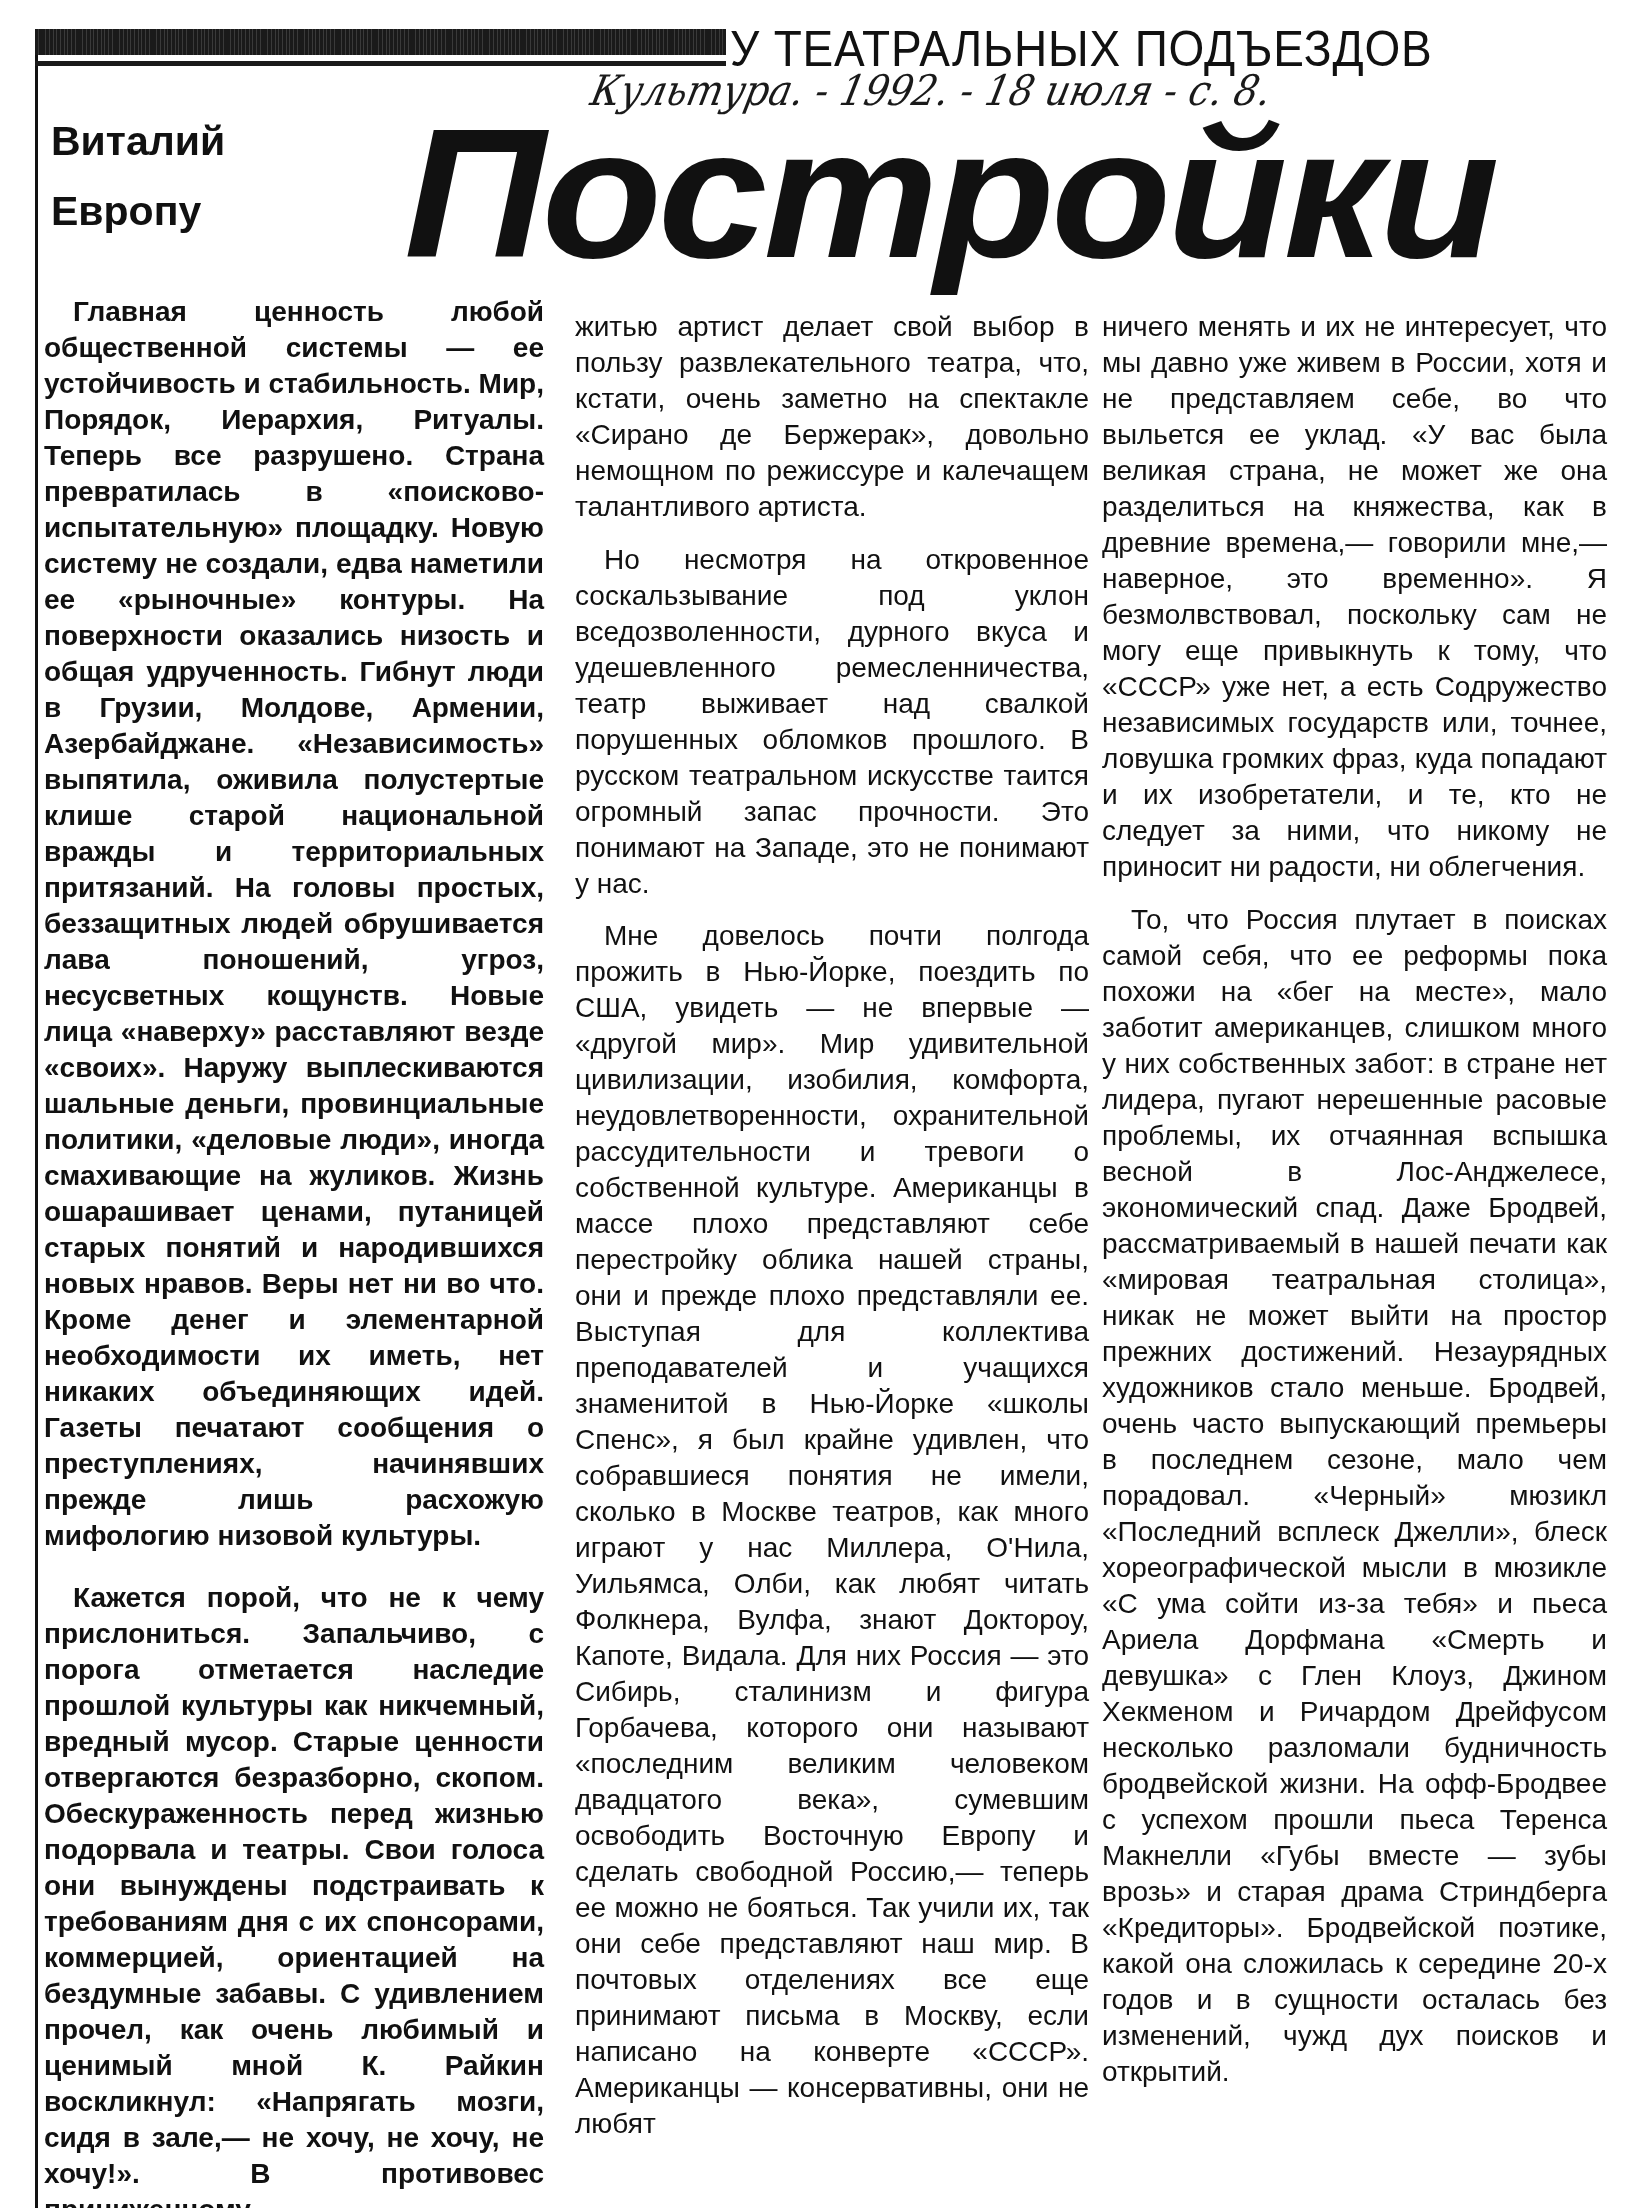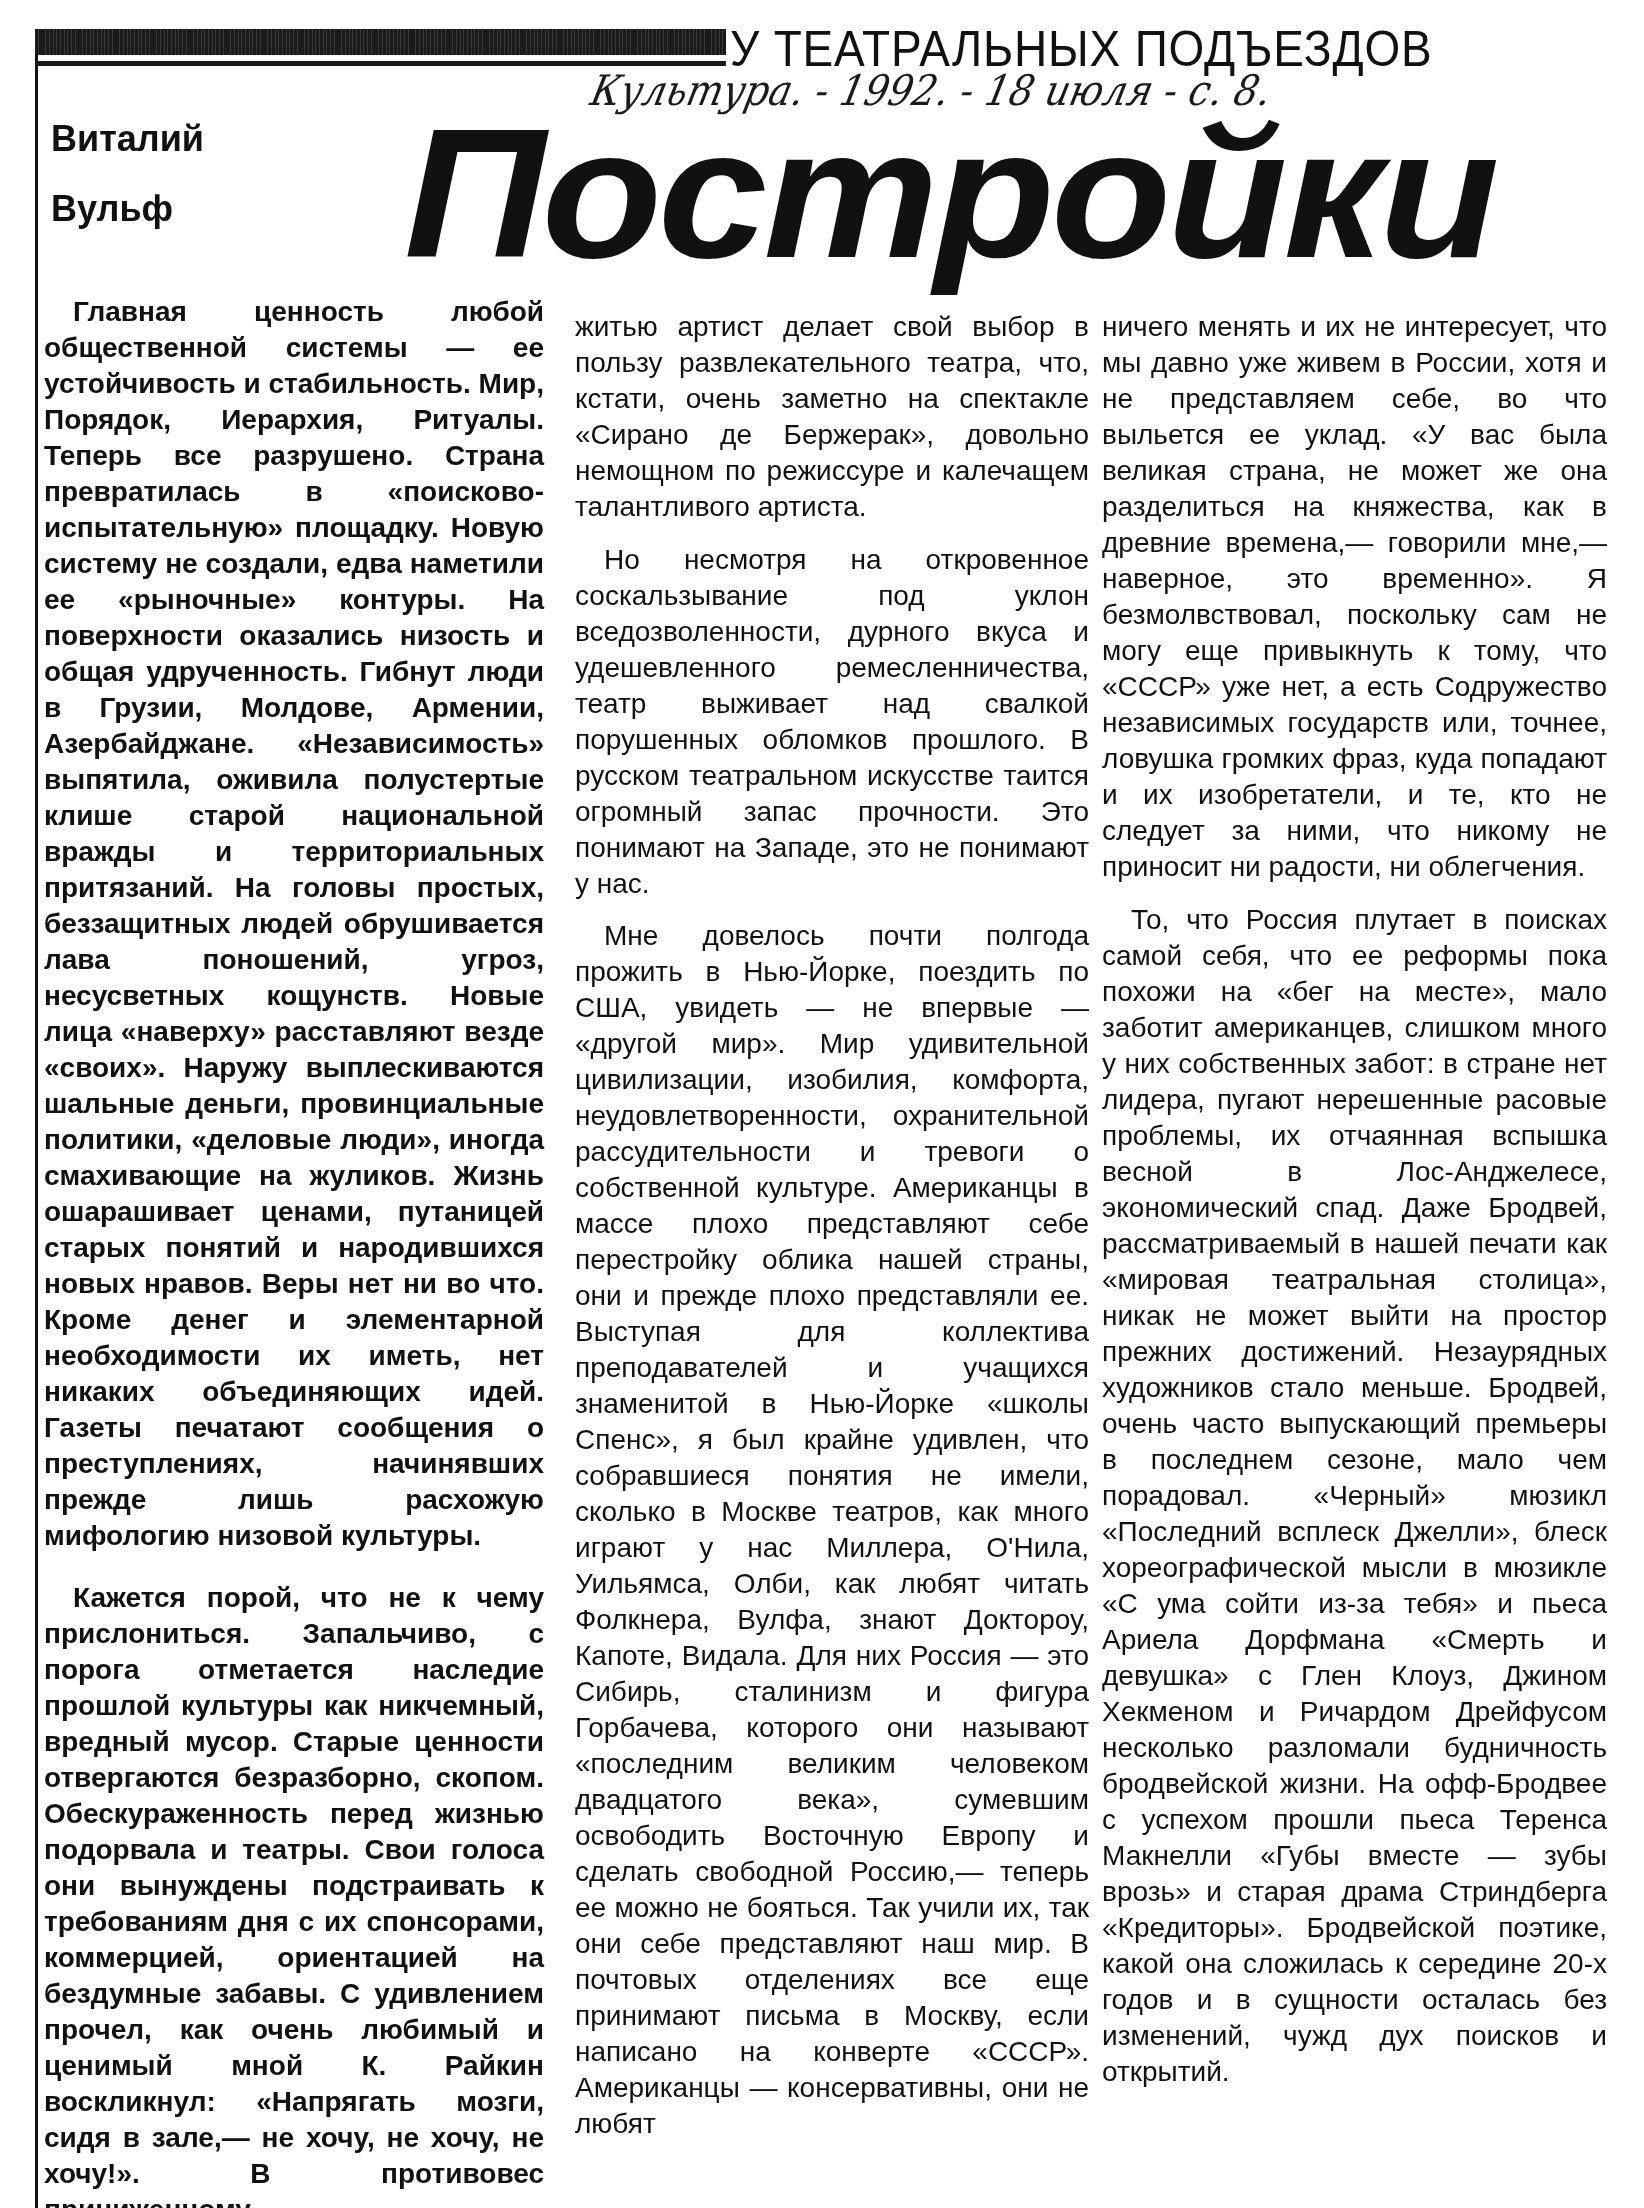--- a/index.html
+++ b/index.html
@@ -14,21 +14,21 @@
   }
   .rubric-bar-under { position: absolute; left: 35px; top: 61px; width: 691px; height: 4.6px; background: #1a1a1a; }
   .rubric {
     position: absolute; left: 730px; top: 20px; font-family: "Liberation Sans", sans-serif;
     font-size: 50px; letter-spacing: 0.9px; color: #111; white-space: nowrap; transform: scaleX(0.92); transform-origin: left top;
   }
   .handwriting {
     position: absolute; left: 597px; top: 66px; font-family: "DejaVu Serif", serif; font-style: italic;
     font-size: 42px; color: #1a1a1a; white-space: nowrap; transform: skewX(-12deg) scaleX(0.9); transform-origin: left top;
   }
-  .author { position: absolute; left: 51px; font-family: "Liberation Sans", sans-serif; font-size: 36px; font-weight: bold; color: #111; }
+  .author { position: absolute; left: 51px; font-family: "Liberation Sans", sans-serif; font-size: 41px; font-weight: bold; color: #111; }
   .author.first { top: 118px; }
   .author.last { top: 188px; }
   .headline {
     position: absolute; left: 404px; top: 101px; font-family: "Liberation Sans", sans-serif; font-weight: bold;
     font-style: italic; font-size: 184px; line-height: 1; color: #111; letter-spacing: -3.7px; white-space: nowrap;
     transform: scaleX(1.07); transform-origin: left top;
   }
   .columns { position: absolute; top: 294px; left: 44px; width: 1561px; }
   .col {
     position: absolute; top: 0; font-family: "Liberation Sans", sans-serif; font-size: 28px; line-height: 36px;
@@ -44,21 +44,21 @@
 </head>
 <body>
 
 <div class="left-rule"></div>
 <div class="rubric-bar"></div>
 <div class="rubric-bar-under"></div>
 <div class="rubric">У ТЕАТРАЛЬНЫХ ПОДЪЕЗДОВ</div>
 <div class="handwriting">Культура. - 1992. - 18 июля - с. 8.</div>
 
 <div class="author first">Виталий</div>
-<div class="author last">Вульф</div>
+<div class="author last">Европу</div>
 
 <div class="headline">Постройки</div>
 
 <div class="columns">
   <div class="col col1">
     <p>Главная ценность любой общественной системы — ее устойчивость и стабильность. Мир, Порядок, Иерархия, Ритуалы. Теперь все разрушено. Страна превратилась в «поисково-испытательную» площадку. Новую систему не создали, едва наметили ее «рыночные» контуры. На поверхности оказались низость и общая удрученность. Гибнут люди в Грузии, Молдове, Армении, Азербайджане. «Независимость» выпятила, оживила полустертые клише старой национальной вражды и территориальных притязаний. На головы простых, беззащитных людей обрушивается лава поношений, угроз, несусветных кощунств. Новые лица «наверху» расставляют везде «своих». Наружу выплескиваются шальные деньги, провинциальные политики, «деловые люди», иногда смахивающие на жуликов. Жизнь ошарашивает ценами, путаницей старых понятий и народившихся новых нравов. Веры нет ни во что. Кроме денег и элементарной необходимости их иметь, нет никаких объединяющих идей. Газеты печатают сообщения о преступлениях, начинявших прежде лишь расхожую мифологию низовой культуры.</p>
     <p class="light">Кажется порой, что не к чему прислониться. Запальчиво, с порога отметается наследие прошлой культуры как никчемный, вредный мусор. Старые ценности отвергаются безразборно, скопом. Обескураженность перед жизнью подорвала и театры. Свои голоса они вынуждены подстраивать к требованиям дня с их спонсорами, коммерцией, ориентацией на бездумные забавы. С удивлением прочел, как очень любимый и ценимый мной К. Райкин воскликнул: «Напрягать мозги, сидя в зале,— не хочу, не хочу, не хочу!». В противовес приниженному</p>
   </div>
   <div class="col col2">
     <p class="nogap">житью артист делает свой выбор в пользу развлекательного театра, что, кстати, очень заметно на спектакле «Сирано де Бержерак», довольно немощном по режиссуре и калечащем талантливого артиста.</p>

